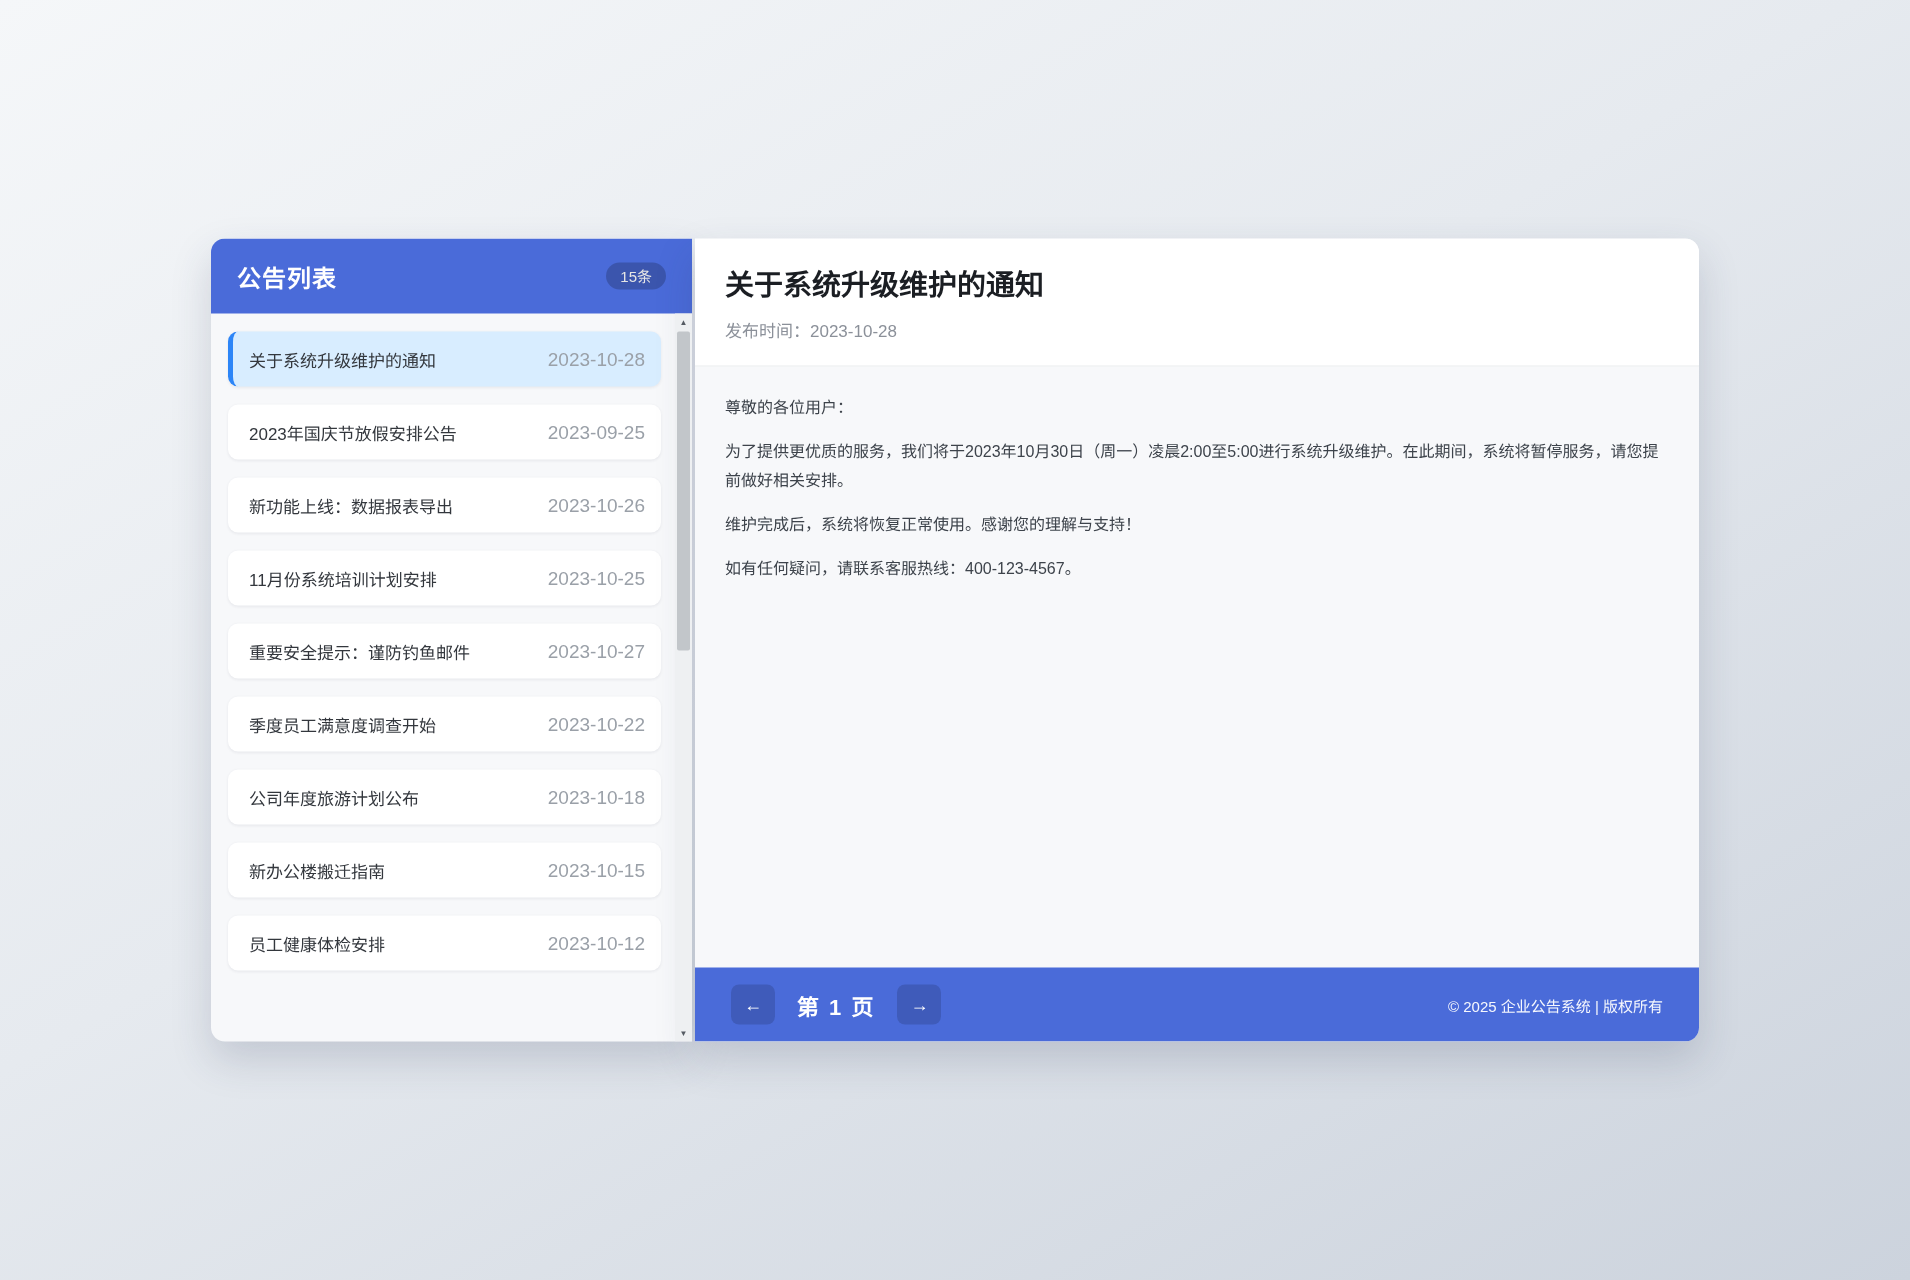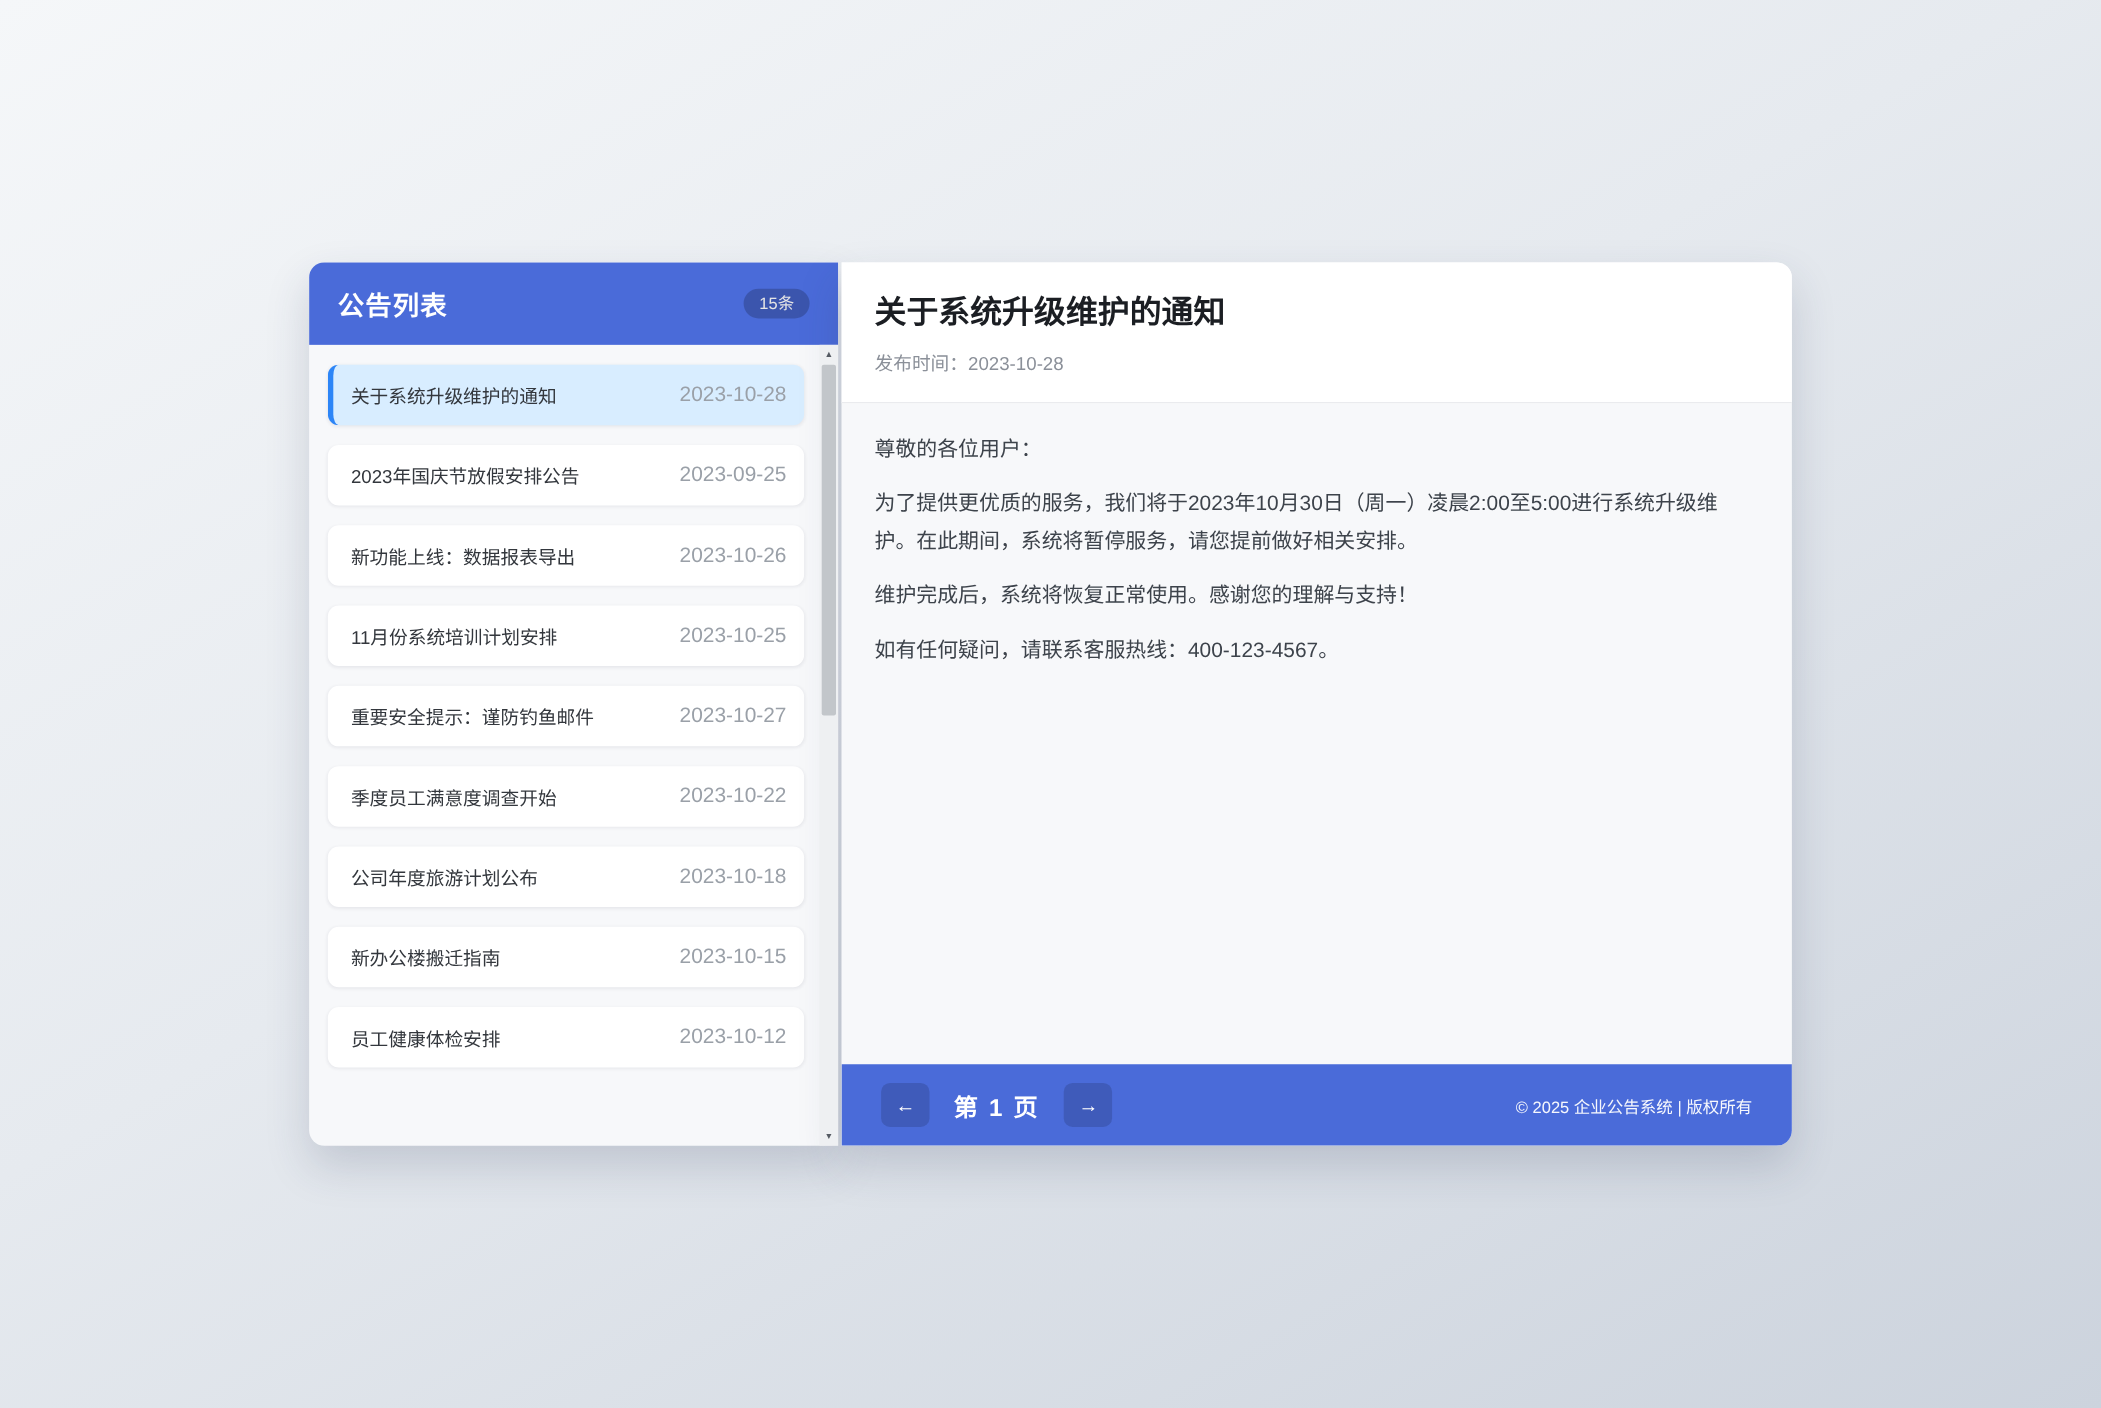--- a/index.html
+++ b/index.html
@@ -7,21 +7,21 @@
   body {
     font-family: "Liberation Sans", "DejaVu Sans", sans-serif;
     background: linear-gradient(150deg, #f5f7f9 0%, #e6eaef 45%, #ccd3dd 100%);
     position: relative;
   }
 
   .app {
     position: absolute;
     left: 50%; top: 50%;
     transform: translate(-50%, -50%);
-    width: 1348px; height: 803px;
+    width: 1488px; height: 803px;
     display: flex;
   }
 
   
   .sidebar {
     width: 481px;
     margin-right: 3px;
     border-radius: 14px 0 0 14px;
     overflow: hidden;
     display: flex;
@@ -147,21 +147,21 @@
     margin-top: 12px;
     font-size: 17px;
     color: #8b9099;
   }
   .main-body {
     flex: 1;
     padding: 26px 30px;
     overflow: hidden;
   }
   .main-body p {
-    font-size: 19px;
+    font-size: 16px;
     color: #3d434b;
     line-height: 1.82;
     margin-bottom: 15px;
   }
 
   
   .main-footer {
     flex: 0 0 74px;
     height: 74px;
     background: #4a6bd9;

